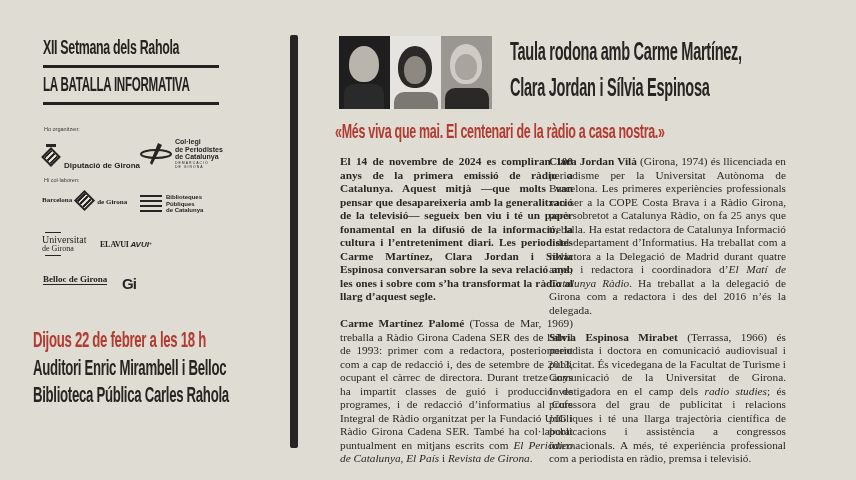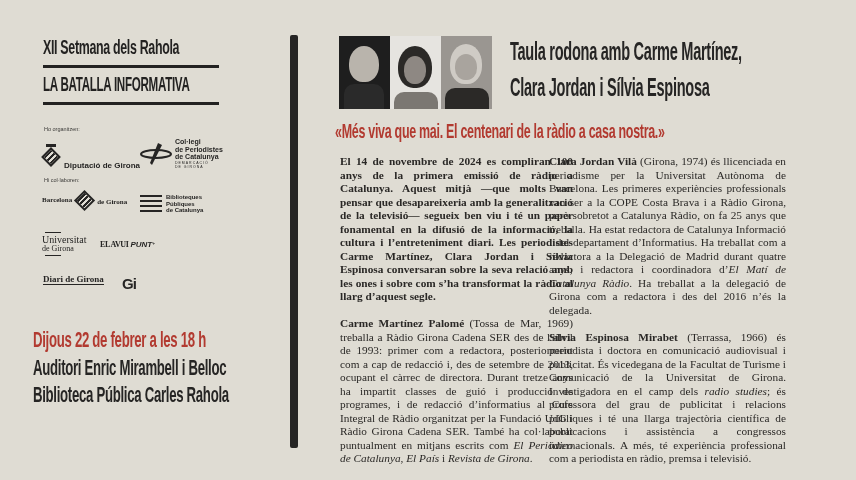--- a/index.html
+++ b/index.html
@@ -135,26 +135,26 @@
 
   <div class="logo" style="left:42px; top:232px; flex-direction:column; align-items:flex-start">
     <div style="width:16px;height:1px;background:#262524;margin-left:3px;margin-bottom:2px"></div>
     <span class="serif" style="font-size:10px;line-height:9px">Universitat</span>
     <span class="serif" style="font-size:8px;line-height:9px">de Girona</span>
     <div style="width:16px;height:1px;background:#262524;margin-left:3px;margin-top:2px"></div>
   </div>
 
   <div class="logo" style="left:100px; top:240px">
     <span class="serif" style="font-size:8px;font-weight:bold;letter-spacing:-0.4px">EL AVUI</span>
-    <span style="font-size:8px;font-weight:bold;font-style:italic;margin-left:2px">PUNT</span>
+    <span style="font-size:8px;font-weight:bold;font-style:italic;margin-left:2px">AVUI</span>
     <span style="font-size:5px;margin-top:-4px">+</span>
   </div>
 
   <div class="logo" style="left:43px; top:274px; border-bottom:1px solid #262524">
-    <span class="serif" style="font-size:9px;font-weight:bold">Diari de Girona</span>
+    <span class="serif" style="font-size:9px;font-weight:bold">Belloc de Girona</span>
   </div>
 
   <div class="logo" style="left:122px; top:275px">
     <span style="font-size:15px;font-weight:bold;letter-spacing:-1px">Gi</span>
   </div>
 
   <span class="condensed event-line event-red" style="top:327px">Dijous 22 de febrer a les 18 h</span>
   <span class="condensed event-line event-dark" style="top:355px">Auditori Enric Mirambell i Belloc</span>
   <span class="condensed event-line event-dark" style="top:382px">Biblioteca Pública Carles Rahola</span>
 </div>

